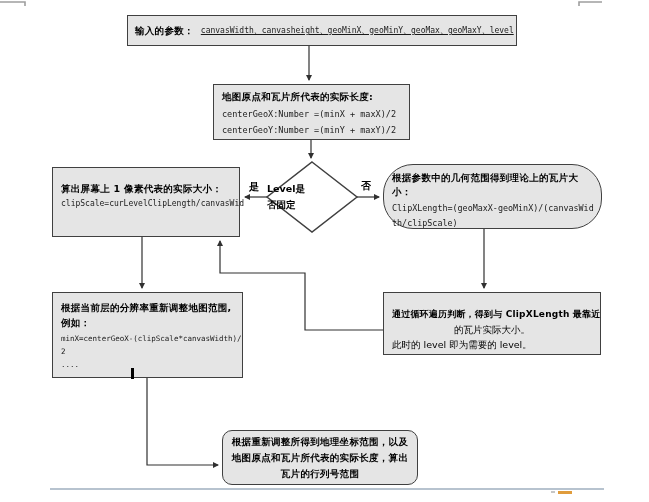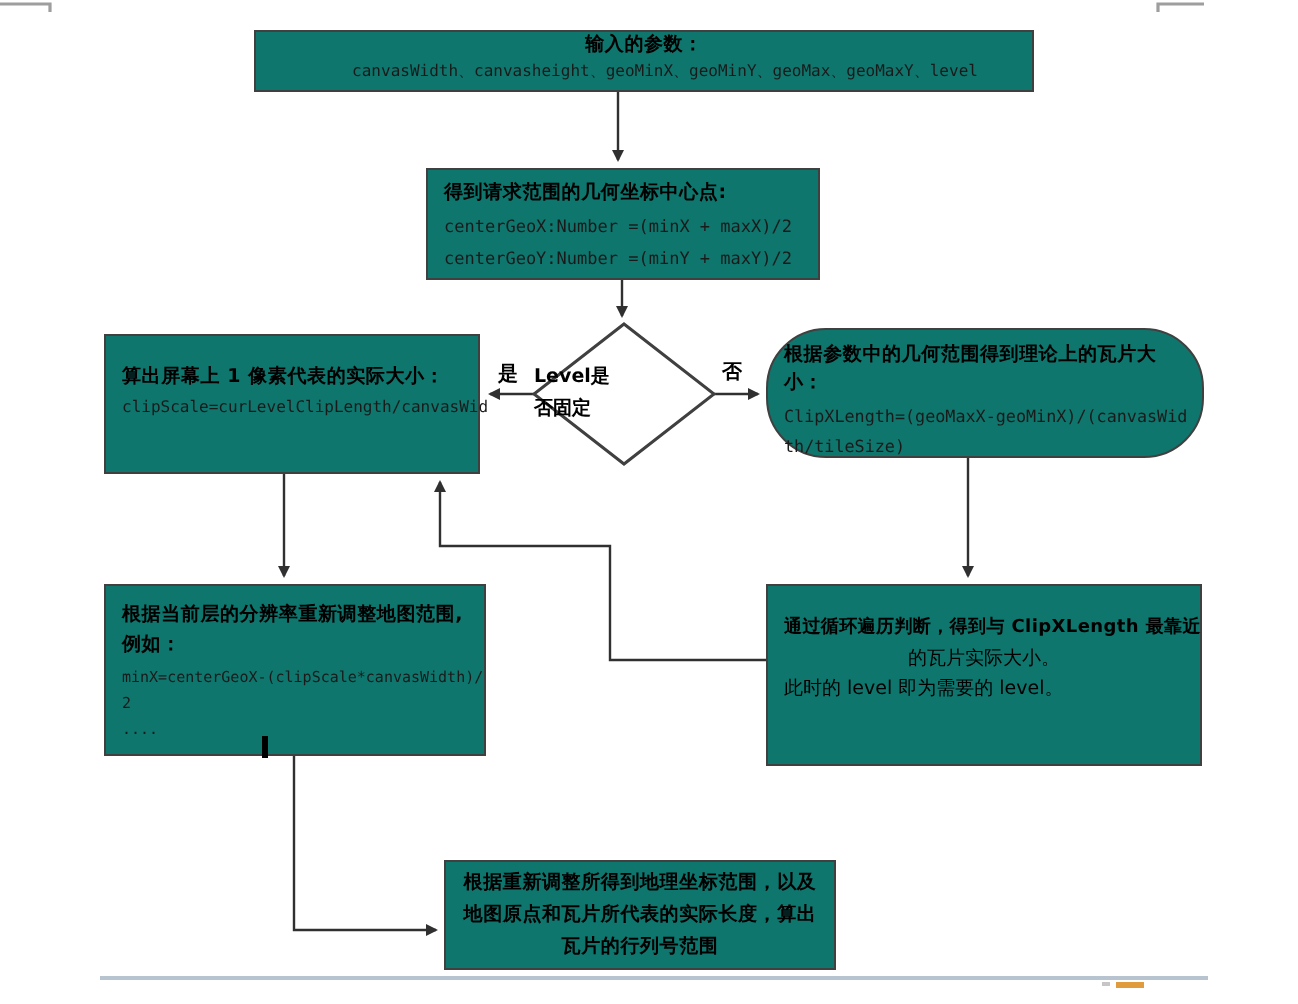--- a/index.html
+++ b/index.html
@@ -7,70 +7,69 @@
     position:relative;
     width:649px;height:502px;
     background:#ffffff;
     overflow:hidden;
     font-family:"DejaVu Sans",sans-serif;
     color:#000;
   }
   #wires{position:absolute;left:0;top:0;width:649px;height:502px;}
   .node{
     position:absolute;
-    background:#0f766e;
+    background:#e5e5e5;
     border:1.5px solid #404040;
     box-sizing:border-box;
-    flex-direction:column;
   }
   .ttl{
     font-weight:bold;
     font-size:9.5px;
     line-height:14px;
     letter-spacing:0.3px;
     white-space:pre-line;
   }
   .code{
     font-family:"DejaVu Sans Mono",monospace;
     color:#1a1a1a;
     white-space:pre;
   }
   
   #box-input{left:127px;top:15px;width:390px;height:31px;display:flex;align-items:center;padding:0 7px;white-space:nowrap;}
   #box-input .ttl{display:inline;white-space:nowrap;}
-  #box-input .code{font-size:8px;margin-left:21px;}
+  #box-input .code{font-size:8px;margin-left:7px;text-decoration:underline;}
   
   #box-center{left:213px;top:84px;width:197px;height:56px;padding:5px 8px;}
   #box-center .code{font-size:8.5px;line-height:16px;margin-top:2px;}
   
   #diamond-label{
     position:absolute;left:267px;top:181px;width:90px;
     text-align:left;font-weight:bold;font-size:9.5px;line-height:16px;
     white-space:pre-line;
   }
   .branch-label{position:absolute;font-weight:bold;font-size:10px;}
   #label-yes{left:249px;top:180px;}
   #label-no{left:361px;top:179px;}
   
   #box-left{left:52px;top:167px;width:188px;height:70px;padding:14px 8px 16px 8px;}
   #box-left .code{font-size:8px;margin-top:3px;}
   
   #box-right{left:383px;top:164px;width:219px;height:65px;padding:6px 8px 0 8px;border-radius:30px;}
   #box-right .code{font-size:8.4px;line-height:15px;margin-top:2px;}
   
-  #box-loop{left:383px;top:292px;width:218px;height:91px;padding:14px 8px 0 8px;}
+  #box-loop{left:383px;top:292px;width:218px;height:63px;padding:14px 8px 0 8px;}
   #box-loop .l1{font-weight:bold;font-size:9px;letter-spacing:0.2px;white-space:nowrap;line-height:15px;}
   #box-loop .l2{font-weight:normal;font-size:9.5px;text-align:center;line-height:15px;}
   #box-loop .l3{font-weight:normal;font-size:9.5px;line-height:15px;}
   
   #box-adjust{left:52px;top:292px;width:191px;height:86px;padding:7px 8px 0 8px;}
   #box-adjust .ttl{line-height:15px;}
   #box-adjust .code{font-size:7.5px;line-height:13px;margin-top:2px;}
   
-  #box-rowcol{left:222px;top:430px;width:196px;height:55px;display:flex;align-items:center;justify-content:center;text-align:center;padding:0 8px;}
+  #box-rowcol{left:222px;top:430px;width:196px;height:55px;display:flex;align-items:center;justify-content:center;text-align:center;padding:0 8px;border-radius:10px;}
   #box-rowcol .ttl{line-height:16px;}
   
   #cursor-artifact{position:absolute;left:131px;top:368px;width:3px;height:11px;background:#000;}
   #status-line{position:absolute;left:50px;top:488px;width:554px;height:2px;background:#b7c3cf;}
   #status-dot{position:absolute;left:551px;top:491px;width:4px;height:2px;background:#c6c6c6;}
   #status-accent{position:absolute;left:558px;top:491px;width:14px;height:3px;background:#e09c3c;}
 </style>
 </head>
 <body>
 
@@ -97,39 +96,39 @@
 
     <polygon points="312,162 357,197 312,232 267,197" fill="#ffffff" stroke="#404040" stroke-width="1.5"></polygon>
   </svg>
 
   <div class="node" id="box-input">
     <span class="ttl">输入的参数：</span>
     <span class="code">canvasWidth、canvasheight、geoMinX、geoMinY、geoMax、geoMaxY、level</span>
   </div>
 
   <div class="node" id="box-center">
-    <div class="ttl">得到请求范围的几何坐标中心点:</div>
+    <div class="ttl">地图原点和瓦片所代表的实际长度:</div>
     <div class="code">centerGeoX:Number =(minX + maxX)/2
 centerGeoY:Number =(minY + maxY)/2</div>
   </div>
 
   <div id="diamond-label">Level是
 否固定</div>
   <div class="branch-label" id="label-yes">是</div>
   <div class="branch-label" id="label-no">否</div>
 
   <div class="node" id="box-left">
     <div class="ttl">算出屏幕上 1 像素代表的实际大小：</div>
     <div class="code">clipScale=curLevelClipLength/canvasWid</div>
   </div>
 
   <div class="node" id="box-right">
     <div class="ttl">根据参数中的几何范围得到理论上的瓦片大小：</div>
     <div class="code">ClipXLength=(geoMaxX-geoMinX)/(canvasWid
-th/tileSize)</div>
+th/clipScale)</div>
   </div>
 
   <div class="node" id="box-loop">
     <div class="l1">通过循环遍历判断，得到与 ClipXLength 最靠近</div>
     <div class="l2">的瓦片实际大小。</div>
     <div class="l3">此时的 level 即为需要的 level。</div>
   </div>
 
   <div class="node" id="box-adjust">
     <div class="ttl">根据当前层的分辨率重新调整地图范围,

